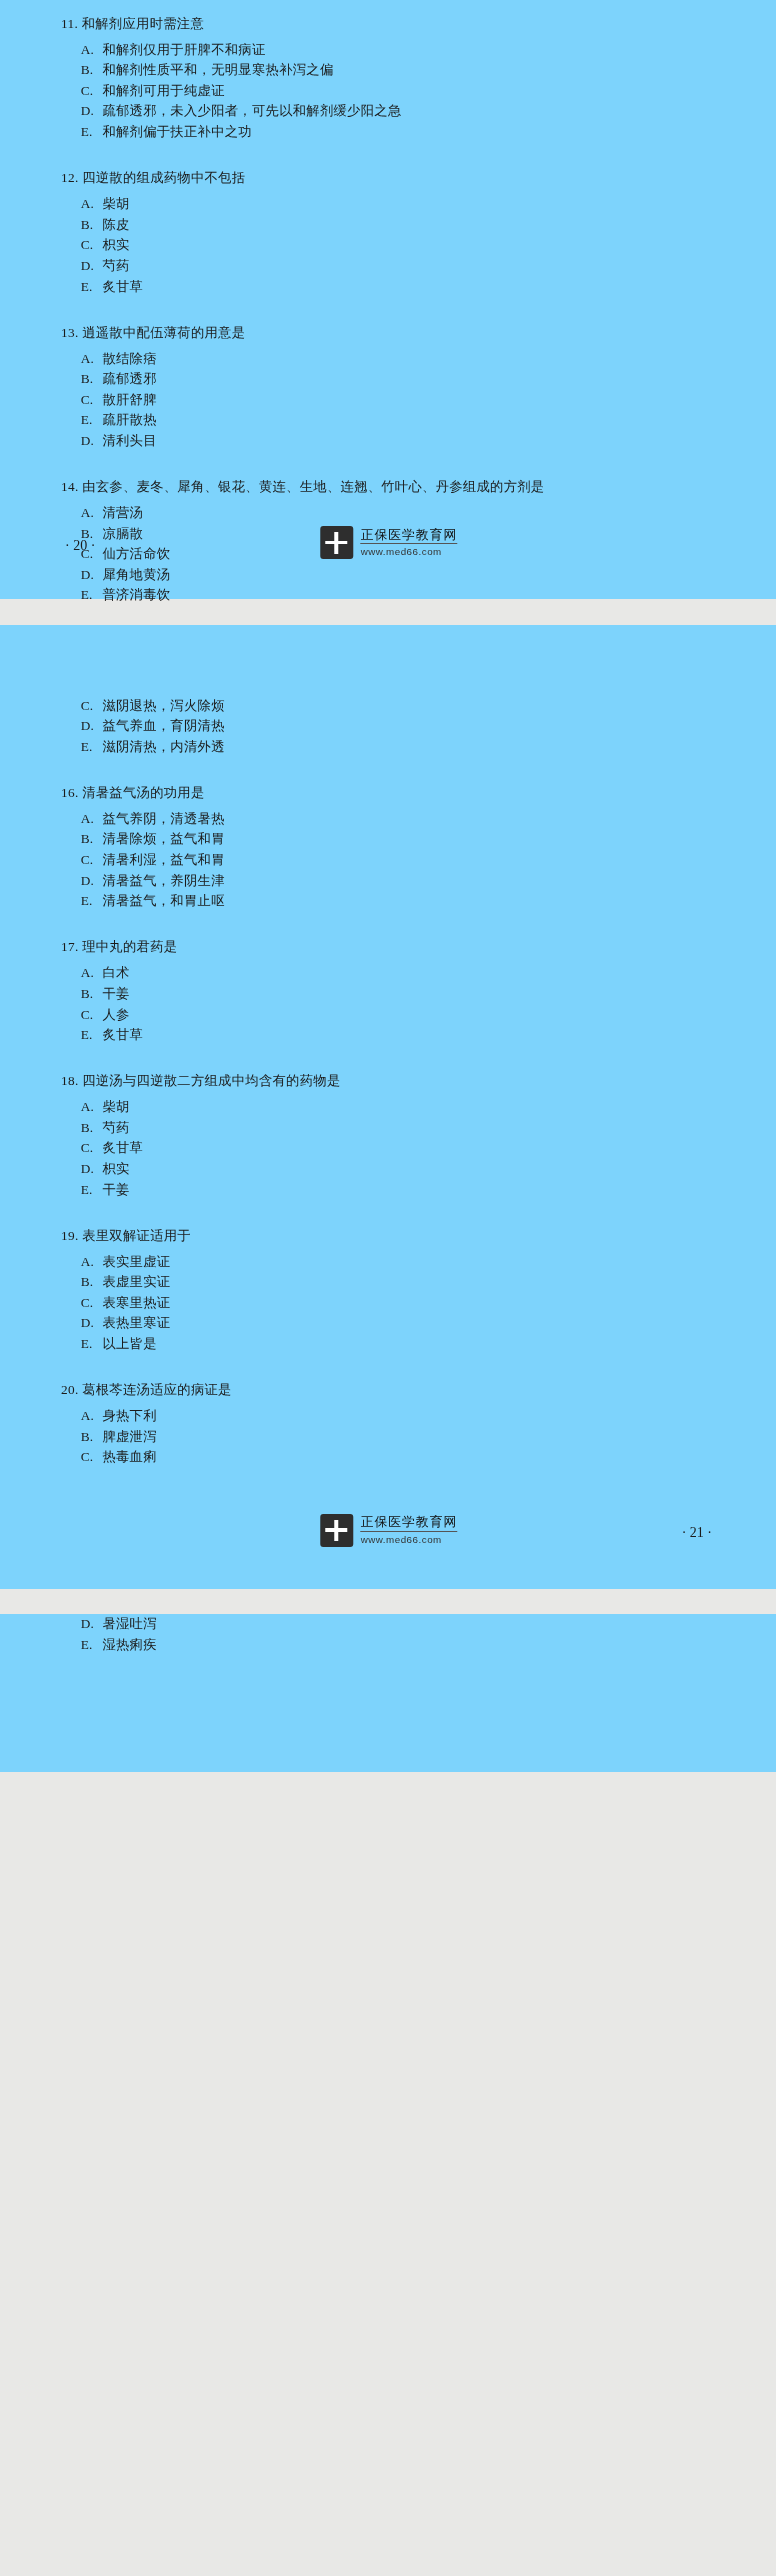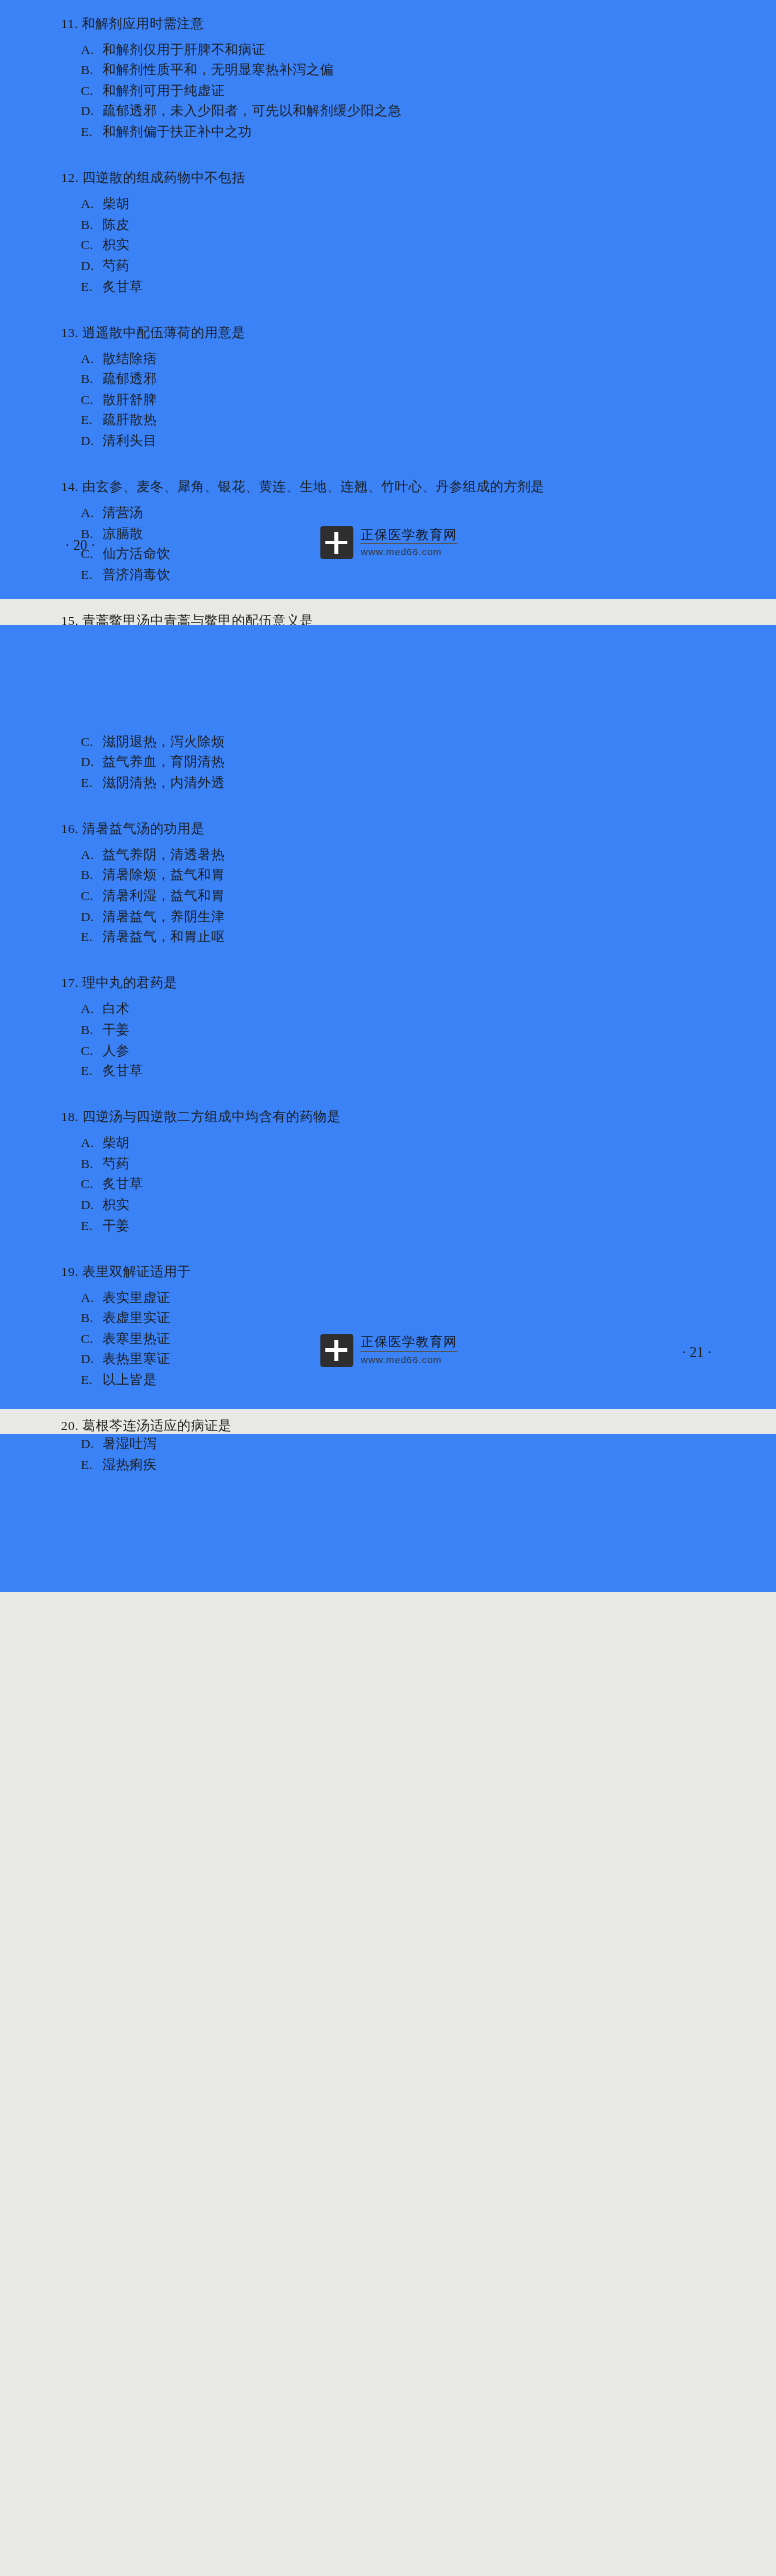--- a/index.html
+++ b/index.html
@@ -7,21 +7,21 @@
     padding: 0;
     background: #e8e8e6;
     font-family: "Liberation Serif", "DejaVu Serif", serif;
   }
   #page {
     width: 777px;
     margin: 0 auto;
     position: relative;
   }
   .sheet {
-    background: #3b82f6;
+    background: #7dd3fc;
     position: relative;
     box-sizing: border-box;
   }
   .gap {
     background: #e8e8e6;
     width: 100%;
   }
   .content {
     padding-left: 61px;
     padding-right: 59px;
@@ -145,20 +145,21 @@
           <div class="opt"><span class="lbl">B.</span><span>疏郁透邪</span></div>
           <div class="opt"><span class="lbl">C.</span><span>散肝舒脾</span></div>
           <div class="opt"><span class="lbl">E.</span><span>疏肝散热</span></div>
           <div class="opt"><span class="lbl">D.</span><span>清利头目</span></div>
         </div>
         <div class="qblock">
           <div class="qtitle">14. 由玄参、麦冬、犀角、银花、黄连、生地、连翘、竹叶心、丹参组成的方剂是</div>
           <div class="opt"><span class="lbl">A.</span><span>清营汤</span></div>
           <div class="opt"><span class="lbl">B.</span><span>凉膈散</span></div>
           <div class="opt"><span class="lbl">C.</span><span>仙方活命饮</span></div>
+          <div class="opt"><span class="lbl">D.</span><span>犀角地黄汤</span></div>
           <div class="opt"><span class="lbl">E.</span><span>普济消毒饮</span></div>
         </div>
         <div class="qblock">
           <div class="qtitle">15. 青蒿鳖甲汤中青蒿与鳖甲的配伍意义是</div>
           <div class="opt"><span class="lbl">A.</span><span>除烦坚阴，润燥降火</span></div>
           <div class="opt"><span class="lbl">B.</span><span>养血育阴，益气固表</span></div>
         </div>
       </div>
     <div class="footer" style="position:absolute; bottom:7.9px; left:0; right:0;">
       <div class="pagenum left">· 20 ·</div>
@@ -167,21 +168,21 @@
         <div class="logo-txt">
           <span class="logo-name">正保医学教育网</span>
           <span class="logo-url">www.med66.com</span>
         </div>
       </div>
     </div>
   </div>
 
   <div class="gap" style="height:25.6px;"></div>
 
-  <div class="sheet" style="padding-top:107px; height:784px;">
+  <div class="sheet" style="padding-top:71px; height:964px;">
     <div class="content" id="p2body">
         <div class="qblock">
           <div class="opt"><span class="lbl">C.</span><span>滋阴退热，泻火除烦</span></div>
           <div class="opt"><span class="lbl">D.</span><span>益气养血，育阴清热</span></div>
           <div class="opt"><span class="lbl">E.</span><span>滋阴清热，内清外透</span></div>
         </div>
         <div class="qblock">
           <div class="qtitle">16. 清暑益气汤的功用是</div>
           <div class="opt"><span class="lbl">A.</span><span>益气养阴，清透暑热</span></div>
           <div class="opt"><span class="lbl">B.</span><span>清暑除烦，益气和胃</span></div>

